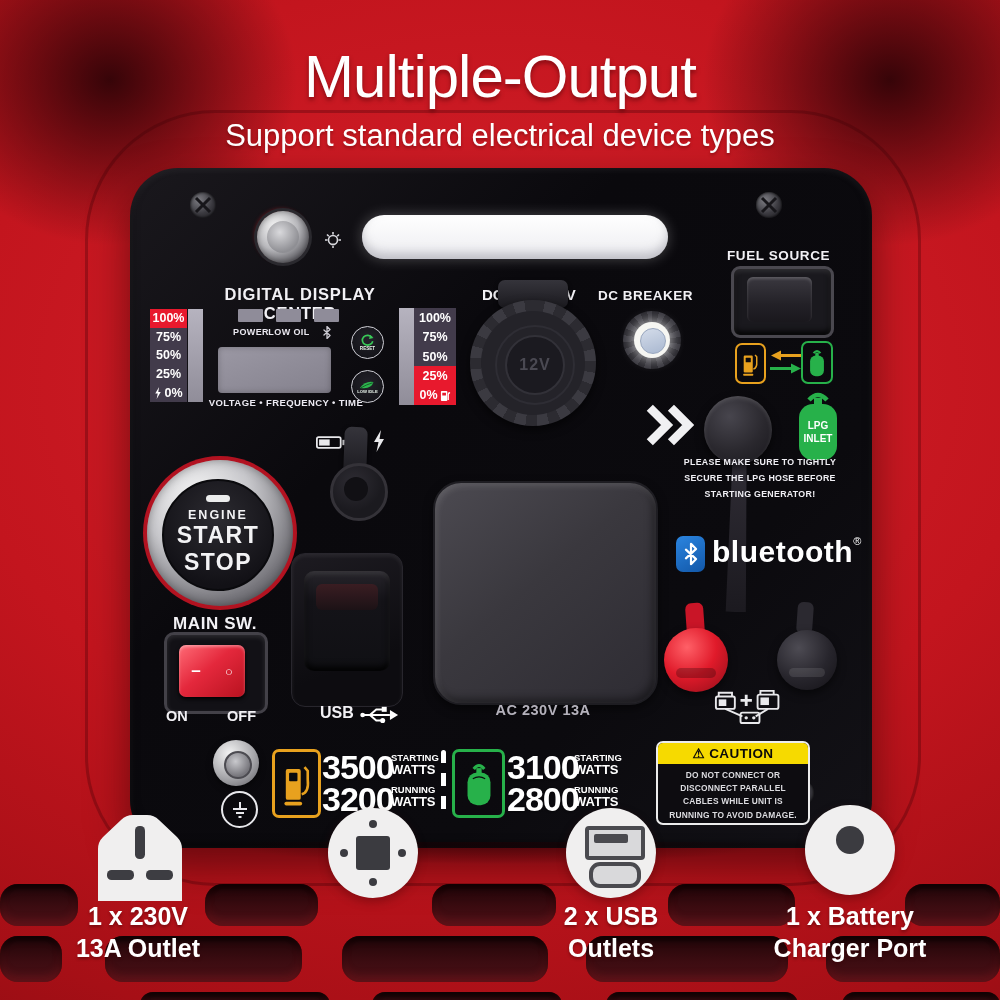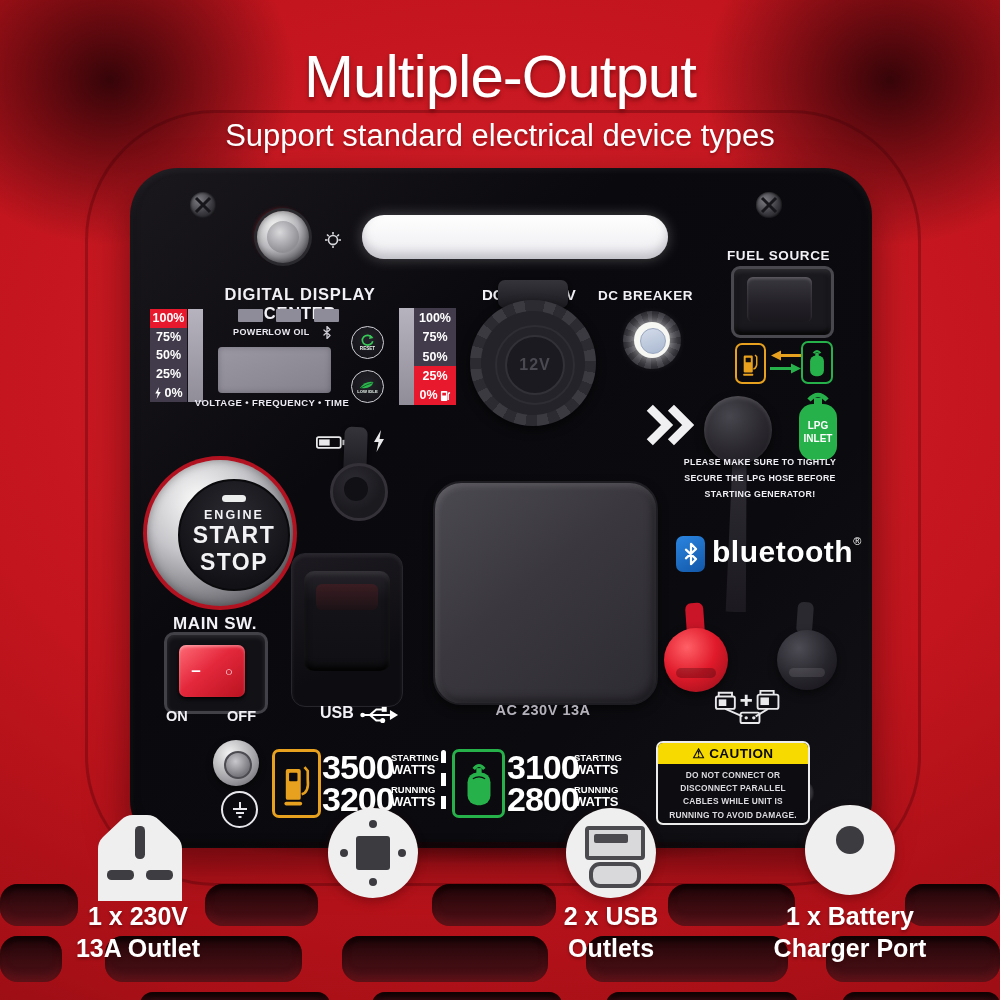--- a/index.html
+++ b/index.html
@@ -171,21 +171,21 @@
     <div class="abs ind" style="left:184px;top:141px;width:25px;height:13px;"></div>
     <div class="abs ind-label" style="left:98px;top:159px;width:46px;">POWER</div>
     <div class="abs ind-label" style="left:136px;top:159px;width:46px;">LOW OIL</div>
     <div class="abs" style="left:192px;top:157px;">
       <svg width="10" height="13" viewBox="0 0 22 30" fill="none" stroke="#cac8d0" stroke-width="3" stroke-linejoin="round" stroke-linecap="round">
           <path d="M11 1 V29 M11 1 L18 8 L4 21 M11 29 L18 22 L4 9"></path>
         </svg>
     </div>
 
     <div class="abs screen" style="left:88px;top:179px;width:113px;height:46px;"></div>
-    <div class="abs caption" style="left:52px;top:229px;width:180px;">VOLTAGE • FREQUENCY • TIME</div>
+    <div class="abs caption" style="left:66px;top:229px;width:180px;">VOLTAGE • FREQUENCY • TIME</div>
 
     <div class="abs round-btn" style="left:221px;top:158px;width:31px;height:31px;">
       <svg width="15" height="13" viewBox="0 0 20 16" fill="none">
         <path d="M16 4 A7 6.5 0 1 0 17 9" stroke="#39c957" stroke-width="2.2"></path>
         <path d="M13.5 0.5 L18 4.6 L12 6 Z" fill="#39c957"></path>
       </svg>
       <span class="tiny" style="font-size:4.6px;">RESET</span>
     </div>
     <div class="abs round-btn" style="left:221px;top:202px;width:31px;height:31px;">
       <svg width="17" height="11" viewBox="0 0 20 12">
@@ -284,21 +284,21 @@
       <svg width="16" height="24" viewBox="0 0 22 30" fill="none" stroke="#fff" stroke-width="3" stroke-linejoin="round" stroke-linecap="round">
           <path d="M11 1 V29 M11 1 L18 8 L4 21 M11 29 L18 22 L4 9"></path>
         </svg>
     </div>
     <div class="abs" style="left:582px;top:367px;">
       <span class="bt-word">bluetooth</span><span style="color:#fff;font-size:11px;vertical-align:top;">®</span>
     </div>
 
     <div class="abs eng-back" style="left:13px;top:288px;width:154px;height:154px;"></div>
     <div class="abs eng-chrome" style="left:17px;top:292px;width:146px;height:146px;"></div>
-    <div class="abs eng-core" style="left:48px;top:311px;width:108px;height:108px;">
+    <div class="abs eng-core" style="left:32px;top:311px;width:108px;height:108px;">
       <div class="eng-pill"></div>
       <div class="eng-l1">ENGINE</div>
       <div class="eng-l2">START</div>
       <div class="eng-l2">STOP</div>
     </div>
 
     <div class="abs" style="left:186px;top:267px;">
       <svg width="30" height="15" viewBox="0 0 34 16">
           <rect x="1" y="2" width="27" height="12" rx="2" stroke="#e9e9ec" stroke-width="2" fill="none"></rect>
           <rect x="3.5" y="4.5" width="12" height="7" fill="#e9e9ec"></rect>

